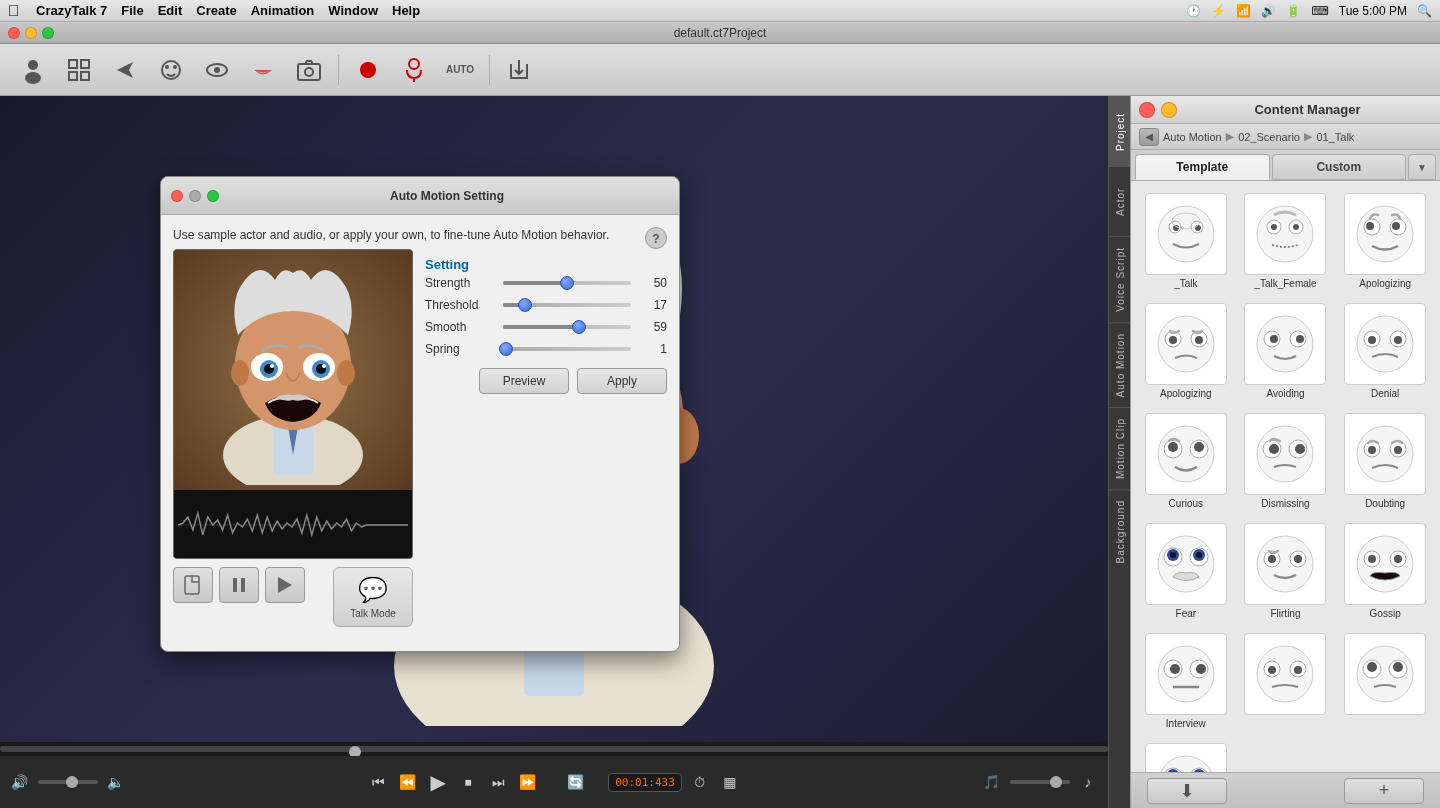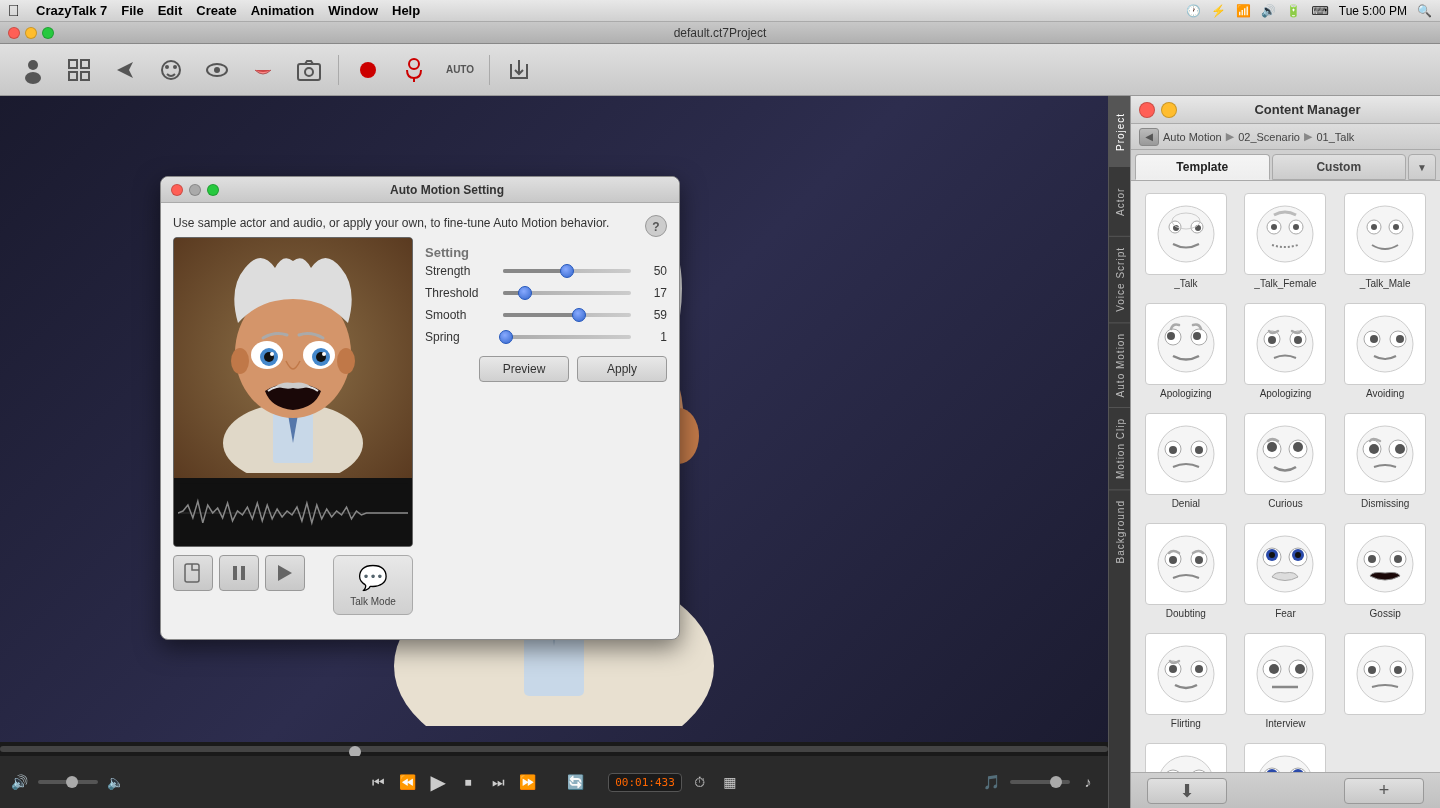--- a/index.html
+++ b/index.html
@@ -175,21 +175,21 @@
       pointer-events: none;
     }
     .dialog {
       position: absolute; top: 80px; left: 160px; width: 520px;
       background: #f0f0f0; border: 1px solid #888; border-radius: 8px;
       box-shadow: 0 8px 24px rgba(0,0,0,0.5); pointer-events: all;
     }
     .dialog-titlebar {
       background: linear-gradient(to bottom, #e0e0e0, #c8c8c8);
       border-bottom: 1px solid #aaa; border-radius: 8px 8px 0 0;
-      padding: 6px 10px; display: flex; align-items: center; gap: 6px; height: 26px;
+      padding: 6px 10px; display: flex; align-items: center; gap: 6px; height: 38px;
     }
     .dialog-title { flex: 1; text-align: center; font-size: 12px; font-weight: 600; color: #333; }
     .d-btn { width: 12px; height: 12px; border-radius: 50%; border: 1px solid rgba(0,0,0,0.2); cursor: pointer; }
     .d-btn.close { background: #ff5f56; }
     .d-btn.min { background: #aaa; }
     .d-btn.max { background: #27c93f; }
 
     .dialog-body { padding: 12px; }
     .dialog-desc {
       font-size: 12px; color: #333; margin-bottom: 0; line-height: 1.4;
@@ -224,21 +224,21 @@
       border: 1px solid #999; border-radius: 4px; cursor: pointer;
       display: flex; align-items: center; justify-content: center; font-size: 18px; color: #555;
     }
     .talk-mode-btn {
       width: 80px; height: 60px; background: linear-gradient(to bottom, #e8e8e8, #d0d0d0);
       border: 1px solid #aaa; border-radius: 6px; cursor: pointer;
       display: flex; flex-direction: column; align-items: center; justify-content: center;
       font-size: 11px; color: #444; gap: 4px; margin-left: auto;
     }
 
-    .setting-label { font-size: 13px; font-weight: 600; color: #737373; margin: 8px 0 4px; }
+    .setting-label { font-size: 13px; font-weight: 600; color: #0369a1; margin: 8px 0 4px; }
     .setting-row { display: flex; align-items: center; gap: 8px; margin-bottom: 8px; }
     .setting-name { font-size: 12px; color: #333; width: 70px; }
     .setting-value { font-size: 12px; color: #333; width: 28px; text-align: right; margin-left: auto; }
     .slider-container {
       flex: 1; height: 12px; display: flex; align-items: center; position: relative;
     }
     .slider-track {
       width: 100%; height: 4px; background: linear-gradient(to right, #aaa, #ccc);
       border-radius: 2px; position: relative;
     }
@@ -662,33 +662,20 @@
               <circle cx="46" cy="28" r="7" fill="white" stroke="#aaa" stroke-width="1"></circle>
               <circle cx="24" cy="28" r="3" fill="#555"></circle>
               <circle cx="46" cy="28" r="3" fill="#555"></circle>
               <path d="M22 46 Q35 50 48 46" fill="none" stroke="#888" stroke-width="2" stroke-dasharray="2,2"></path>
               <path d="M24 16 Q35 10 46 16" fill="none" stroke="#bbb" stroke-width="3"></path>
             </svg>
         </div>
         <div class="cm-label">_Talk_Female</div>
       </div>
 
-      <div class="cm-item">
-        <div class="cm-thumb">
-          <svg width="70" height="70" viewBox="0 0 70 70">
-              <circle cx="35" cy="35" r="28" fill="#f5f5f5" stroke="#ccc" stroke-width="1"></circle>
-              <circle cx="24" cy="28" r="7" fill="white" stroke="#aaa" stroke-width="1"></circle>
-              <circle cx="46" cy="28" r="7" fill="white" stroke="#aaa" stroke-width="1"></circle>
-              <circle cx="24" cy="28" r="3" fill="#555"></circle>
-              <circle cx="46" cy="28" r="3" fill="#555"></circle>
-              <path d="M22 46 Q35 54 48 46" fill="none" stroke="#888" stroke-width="2"></path>
-            </svg>
-        </div>
-        <div class="cm-label">_Talk_Male</div>
-      </div>
 
       <div class="cm-item">
         <div class="cm-thumb">
           <svg width="70" height="70" viewBox="0 0 70 70">
               <circle cx="35" cy="35" r="28" fill="#f5f5f5" stroke="#ccc" stroke-width="1"></circle>
               <circle cx="22" cy="28" r="8" fill="white" stroke="#aaa" stroke-width="1"></circle>
               <circle cx="48" cy="28" r="8" fill="white" stroke="#aaa" stroke-width="1"></circle>
               <circle cx="20" cy="27" r="4" fill="#555"></circle>
               <circle cx="46" cy="27" r="4" fill="#555"></circle>
               <path d="M20 20 Q22 14 28 16" fill="none" stroke="#aaa" stroke-width="2.5" stroke-linecap="round"></path>
@@ -806,39 +793,39 @@
       </div>
 
       <div class="cm-item">
         <div class="cm-thumb">
           <svg width="70" height="70" viewBox="0 0 70 70">
               <circle cx="35" cy="35" r="28" fill="#f5f5f5" stroke="#ccc" stroke-width="1"></circle>
               <circle cx="22" cy="30" r="8" fill="white" stroke="#aaa" stroke-width="1"></circle>
               <circle cx="48" cy="30" r="8" fill="white" stroke="#aaa" stroke-width="1"></circle>
               <circle cx="22" cy="30" r="4" fill="#555"></circle>
               <circle cx="48" cy="30" r="4" fill="#555"></circle>
-              <path d="M20 47 Q35 55 50 47 Q48 42 35 44 Q22 42 20 47Z" fill="#1a0808" stroke="#888" stroke-width="1"></path>
-            </svg>
-        </div>
-        <div class="cm-label">Gossip</div>
+              <path d="M19 22 Q22 26 28 22" fill="none" stroke="#aaa" stroke-width="2.5" stroke-linecap="round"></path>
+              <path d="M24 46 Q35 52 46 46" fill="none" stroke="#888" stroke-width="2.5"></path>
+            </svg>
+        </div>
+        <div class="cm-label">Flirting</div>
       </div>
 
       <div class="cm-item">
         <div class="cm-thumb">
           <svg width="70" height="70" viewBox="0 0 70 70">
               <circle cx="35" cy="35" r="28" fill="#f5f5f5" stroke="#ccc" stroke-width="1"></circle>
               <circle cx="22" cy="30" r="8" fill="white" stroke="#aaa" stroke-width="1"></circle>
               <circle cx="48" cy="30" r="8" fill="white" stroke="#aaa" stroke-width="1"></circle>
               <circle cx="22" cy="30" r="4" fill="#555"></circle>
               <circle cx="48" cy="30" r="4" fill="#555"></circle>
-              <path d="M19 22 Q22 26 28 22" fill="none" stroke="#aaa" stroke-width="2.5" stroke-linecap="round"></path>
-              <path d="M24 46 Q35 52 46 46" fill="none" stroke="#888" stroke-width="2.5"></path>
-            </svg>
-        </div>
-        <div class="cm-label">Flirting</div>
+              <path d="M20 47 Q35 55 50 47 Q48 42 35 44 Q22 42 20 47Z" fill="#1a0808" stroke="#888" stroke-width="1"></path>
+            </svg>
+        </div>
+        <div class="cm-label">Gossip</div>
       </div>
 
       <div class="cm-item">
         <div class="cm-thumb">
           <svg width="70" height="70" viewBox="0 0 70 70">
               <circle cx="35" cy="35" r="28" fill="#f5f5f5" stroke="#ccc" stroke-width="1"></circle>
               <circle cx="22" cy="30" r="9" fill="white" stroke="#aaa" stroke-width="1"></circle>
               <circle cx="48" cy="30" r="9" fill="white" stroke="#aaa" stroke-width="1"></circle>
               <circle cx="24" cy="30" r="5" fill="#555"></circle>
               <circle cx="50" cy="30" r="5" fill="#555"></circle>

